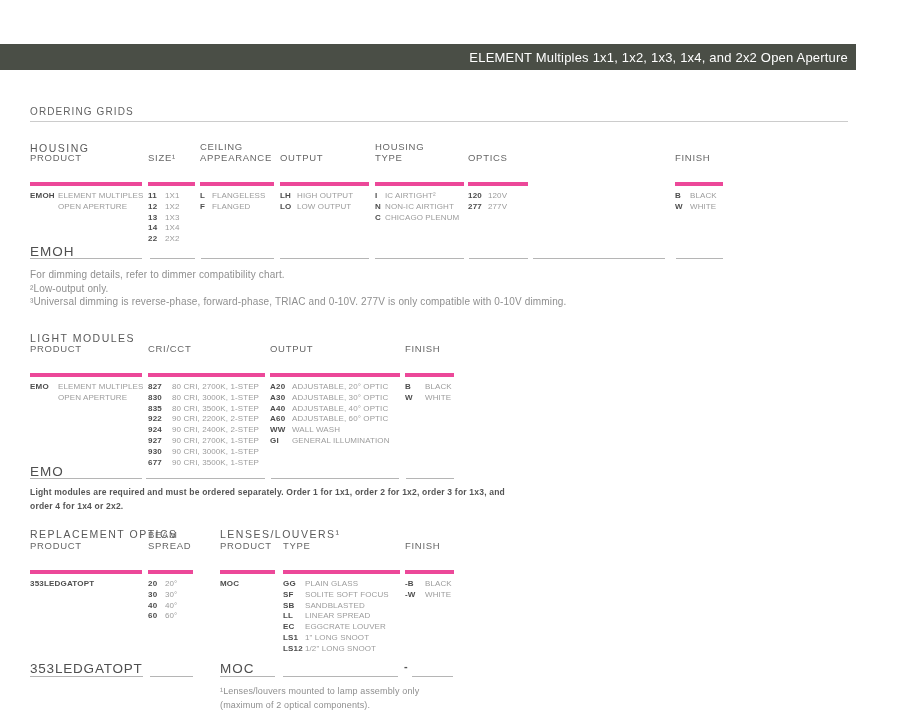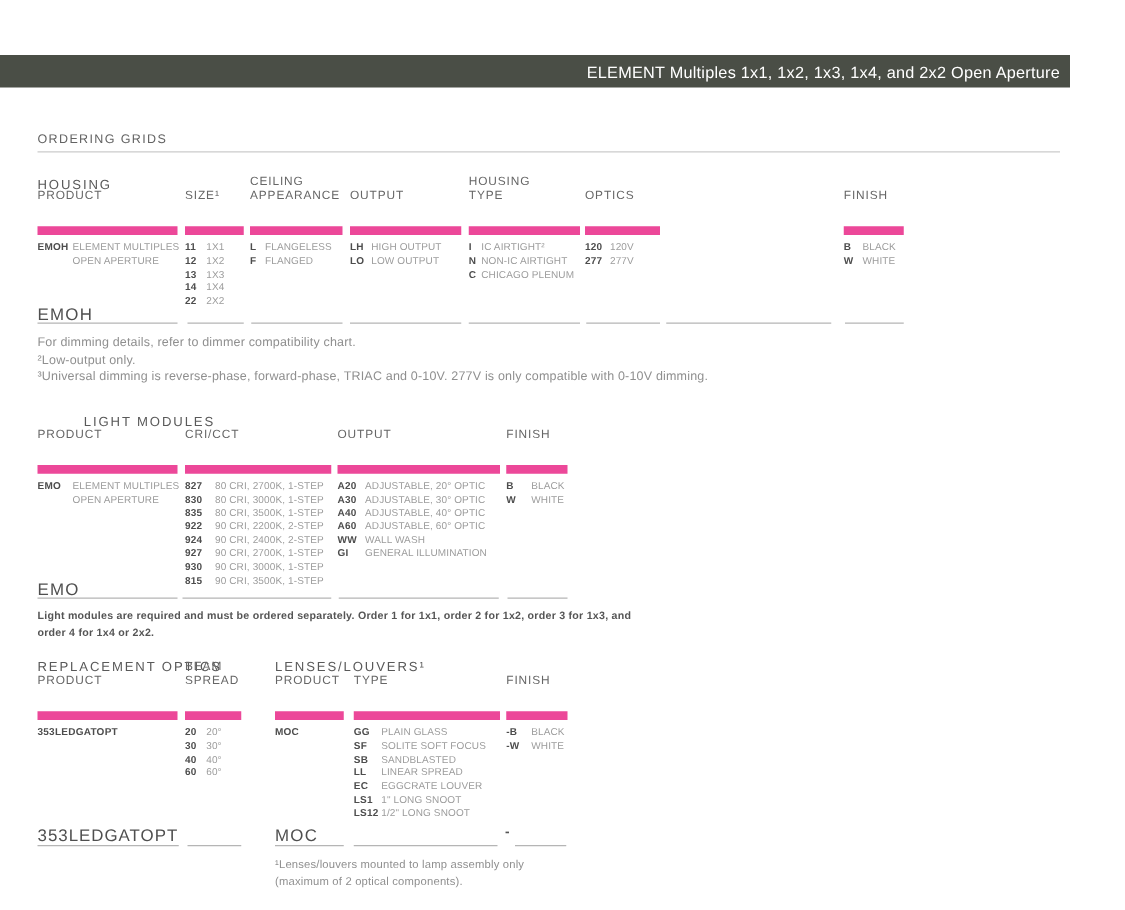--- a/index.html
+++ b/index.html
@@ -5,21 +5,21 @@
   html,body{margin:0;padding:0;background:#fff;}
   .page{position:relative;width:856px;height:728px;background:#ffffff;font-family:"Liberation Sans",sans-serif;overflow:hidden;}
   .titlebar{position:absolute;left:0;top:44px;width:900px;height:26px;background:#4a4e46;color:#ffffff;
     display:flex;align-items:center;justify-content:flex-end;padding-right:52px;box-sizing:border-box;
     font-size:13px;letter-spacing:.2px;}
   .og-title{position:absolute;left:30px;top:106px;font-size:10px;letter-spacing:1.1px;color:#636363;}
   .og-rule{position:absolute;left:30px;top:121px;width:818px;height:0;border-top:1px solid #cccccc;}
   .sec-title{position:absolute;font-size:10.5px;letter-spacing:1.5px;color:#595959;}
   .col{position:absolute;}
   .col-head{display:flex;align-items:flex-end;height:24px;box-sizing:border-box;padding-bottom:19px;
-    border-bottom:7px solid #ec4899;font-size:9.5px;letter-spacing:.7px;color:#666666;line-height:10.5px;white-space:pre-line;}
+    border-bottom:4px solid #ec4899;font-size:9.5px;letter-spacing:.7px;color:#666666;line-height:10.5px;white-space:pre-line;}
   .entries{margin-top:5px;width:max-content;}
   .entry{display:flex;font-size:8px;line-height:10.8px;white-space:pre-line;}
   .entry .code{font-weight:700;color:#4d4d4d;min-width:var(--cw,20px);flex:none;letter-spacing:.2px;}
   .entry .desc{color:#9c9c9c;letter-spacing:.1px;}
   .row-label{position:absolute;font-size:13.5px;letter-spacing:1px;color:#4f4f4f;}
   .blank{position:absolute;height:0;border-bottom:1px solid #b5b5b5;}
   .fn-block{position:absolute;left:30px;top:268px;width:680px;}
   .fn{font-size:10px;line-height:13.6px;color:#8f8f8f;letter-spacing:.15px;}
   .note-bold{position:absolute;left:30px;top:486px;font-size:8.5px;line-height:13.5px;font-weight:700;color:#555555;
     white-space:pre-line;letter-spacing:.2px;}
@@ -120,21 +120,21 @@
   <div class="blank" style="left:533px;top:258px;width:132px;"></div>
   <div class="blank" style="left:676px;top:258px;width:47px;"></div>
 
   <div class="fn-block">
 
   <div class="fn">For dimming details, refer to dimmer compatibility chart.</div>
       <div class="fn">²Low-output only.</div>
       <div class="fn">³Universal dimming is reverse-phase, forward-phase, TRIAC and 0-10V. 277V is only compatible with 0-10V dimming.</div>
     </div>
 
-  <div class="sec-title" style="left:30px;top:332px;margin-left:37px;">LIGHT MODULES</div>
+  <div class="sec-title" style="left:30px;top:332px;">LIGHT MODULES</div>
 
   <div class="col" style="left:30px;top:353px;width:112px;--cw:28px;">
     <div class="col-head">PRODUCT</div>
     <div class="entries">
 
     <div class="entry"><span class="code">EMO</span><span class="desc">ELEMENT MULTIPLES
 OPEN APERTURE</span></div>
       </div>
   </div>
 
@@ -142,21 +142,21 @@
     <div class="col-head">CRI/CCT</div>
     <div class="entries">
 
     <div class="entry"><span class="code">827</span><span class="desc">80 CRI, 2700K, 1-STEP</span></div>
         <div class="entry"><span class="code">830</span><span class="desc">80 CRI, 3000K, 1-STEP</span></div>
         <div class="entry"><span class="code">835</span><span class="desc">80 CRI, 3500K, 1-STEP</span></div>
         <div class="entry"><span class="code">922</span><span class="desc">90 CRI, 2200K, 2-STEP</span></div>
         <div class="entry"><span class="code">924</span><span class="desc">90 CRI, 2400K, 2-STEP</span></div>
         <div class="entry"><span class="code">927</span><span class="desc">90 CRI, 2700K, 1-STEP</span></div>
         <div class="entry"><span class="code">930</span><span class="desc">90 CRI, 3000K, 1-STEP</span></div>
-        <div class="entry"><span class="code">815</span><span class="desc">90 CRI, 3500K, 1-STEP</span></div>
+        <div class="entry"><span class="code">677</span><span class="desc">90 CRI, 3500K, 1-STEP</span></div>
       </div>
   </div>
 
   <div class="col" style="left:270px;top:353px;width:130px;--cw:22px;">
     <div class="col-head">OUTPUT</div>
     <div class="entries">
 
     <div class="entry"><span class="code">A20</span><span class="desc">ADJUSTABLE, 20° OPTIC</span></div>
         <div class="entry"><span class="code">A30</span><span class="desc">ADJUSTABLE, 30° OPTIC</span></div>
         <div class="entry"><span class="code">A40</span><span class="desc">ADJUSTABLE, 40° OPTIC</span></div>

